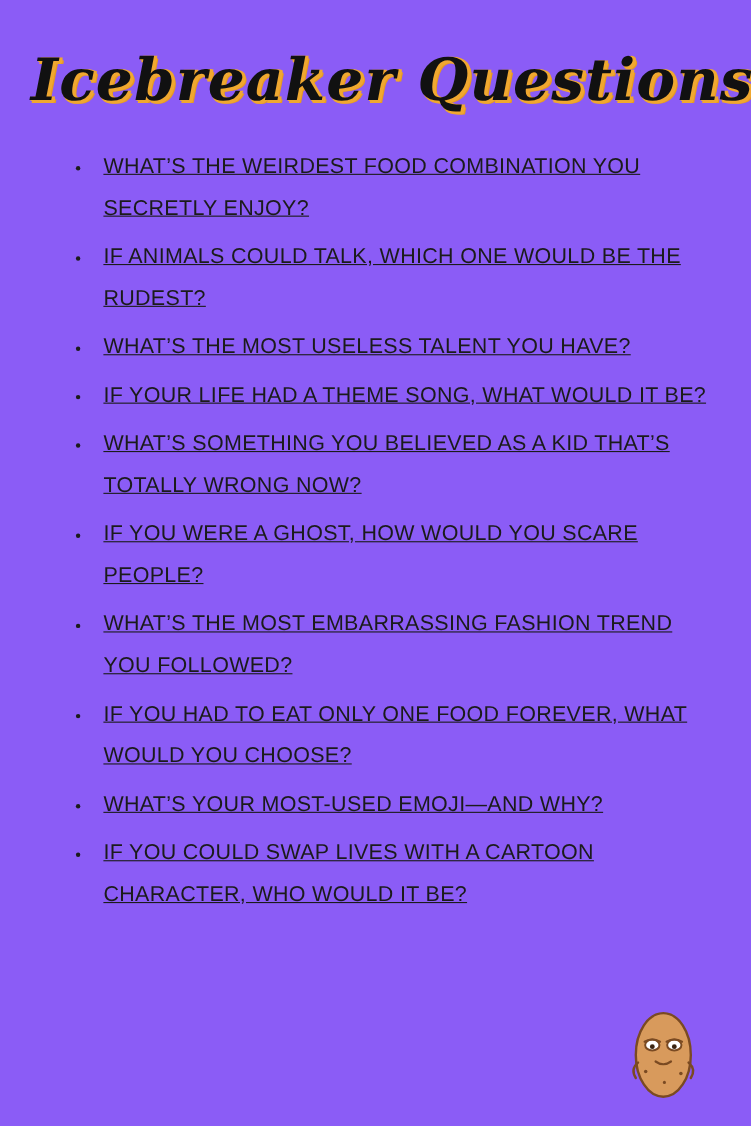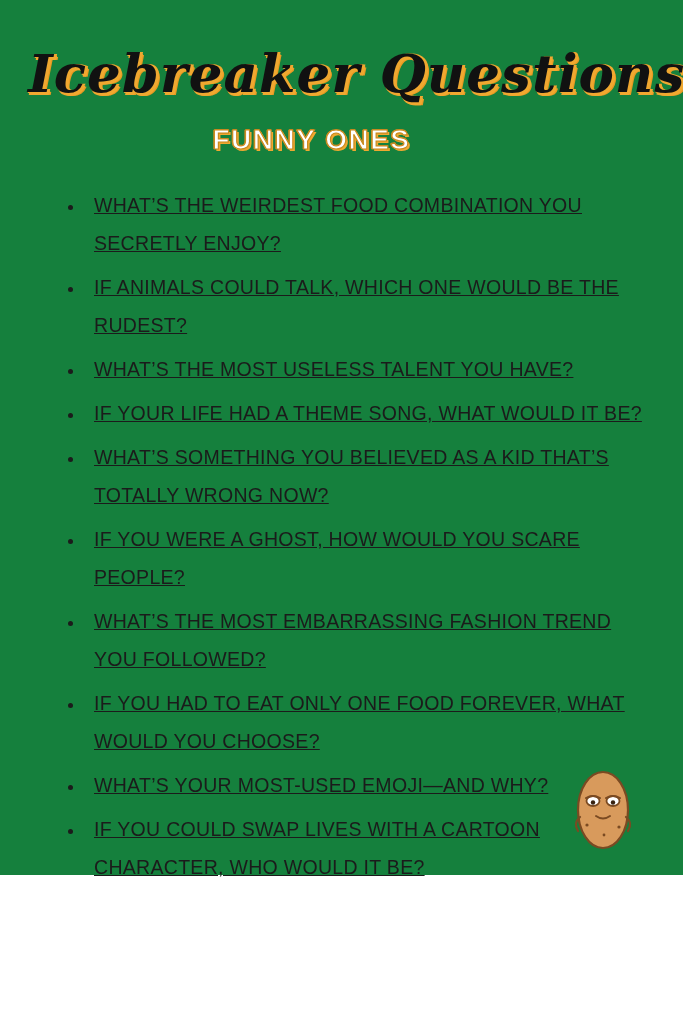--- a/index.html
+++ b/index.html
@@ -10,24 +10,24 @@
     width: 683px;
     height: 1024px;
     background: #ffffff;
     font-family: "Liberation Sans", sans-serif;
     overflow: hidden;
     position: relative;
   }
   .poster {
     position: relative;
     width: 683px;
-    height: 875px;
+    height: 1024px;
     box-sizing: border-box;
     padding: 30px 28px 0 28px;
-    background: #15803d;
+    background: #8b5cf6;
   }
   .title {
     text-align: center;
     font-family: "DejaVu Serif", serif;
     font-weight: bold;
     font-style: italic;
     font-size: 53px;
     letter-spacing: 1px;
     color: #111111;
     margin: 16px 0 0 0;
@@ -84,21 +84,20 @@
     height: 86px;
   }
 </style>
 </head>
 <body>
 
 <div class="poster">
 
   <h1 class="title">Icebreaker Questions</h1>
 
-  <div class="subtitle">FUNNY ONES</div>
 
   <ul class="q-list">
     <li>What’s the weirdest food combination you secretly enjoy?</li>
     <li>If animals could talk, which one would be the rudest?</li>
     <li>What’s the most useless talent you have?</li>
     <li>If your life had a theme song, what would it be?</li>
     <li>What’s something you believed as a kid that’s totally wrong now?</li>
     <li>If you were a ghost, how would you scare people?</li>
     <li>What’s the most embarrassing fashion trend you followed?</li>
     <li>If you had to eat only one food forever, what would you choose?</li>

